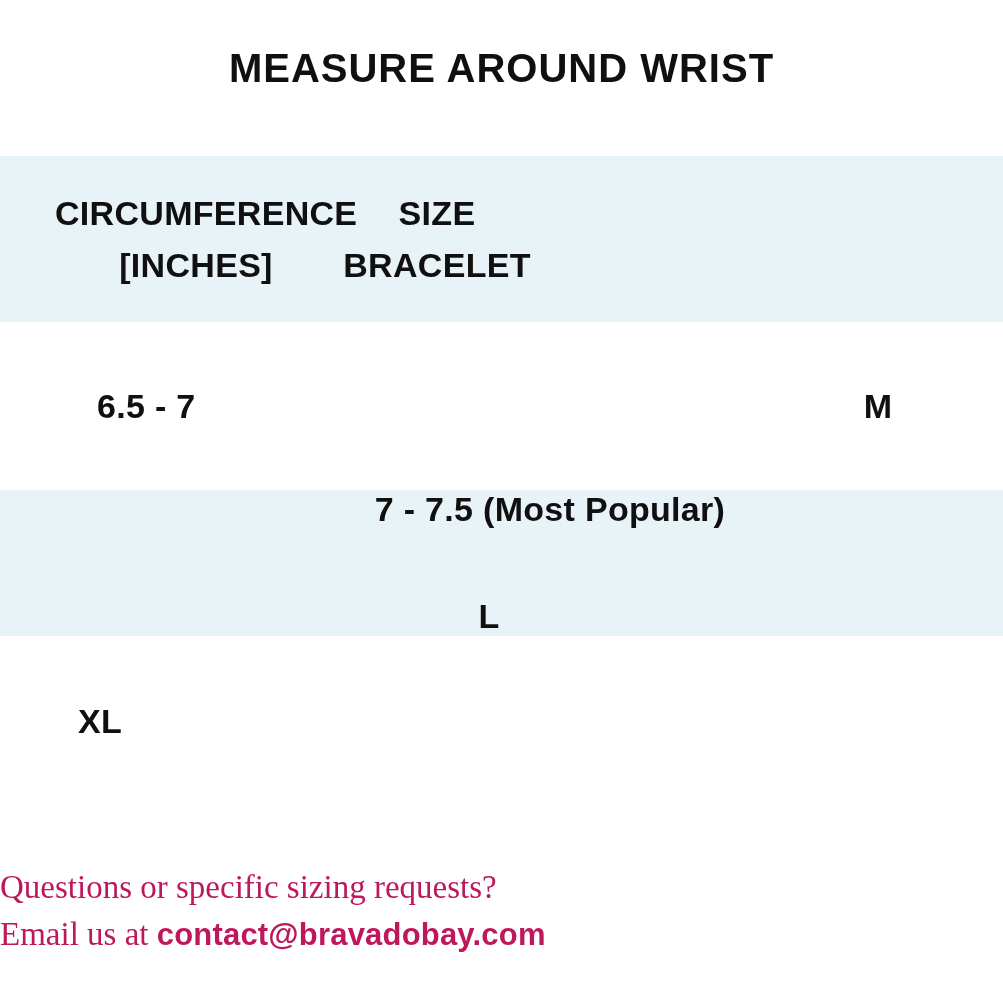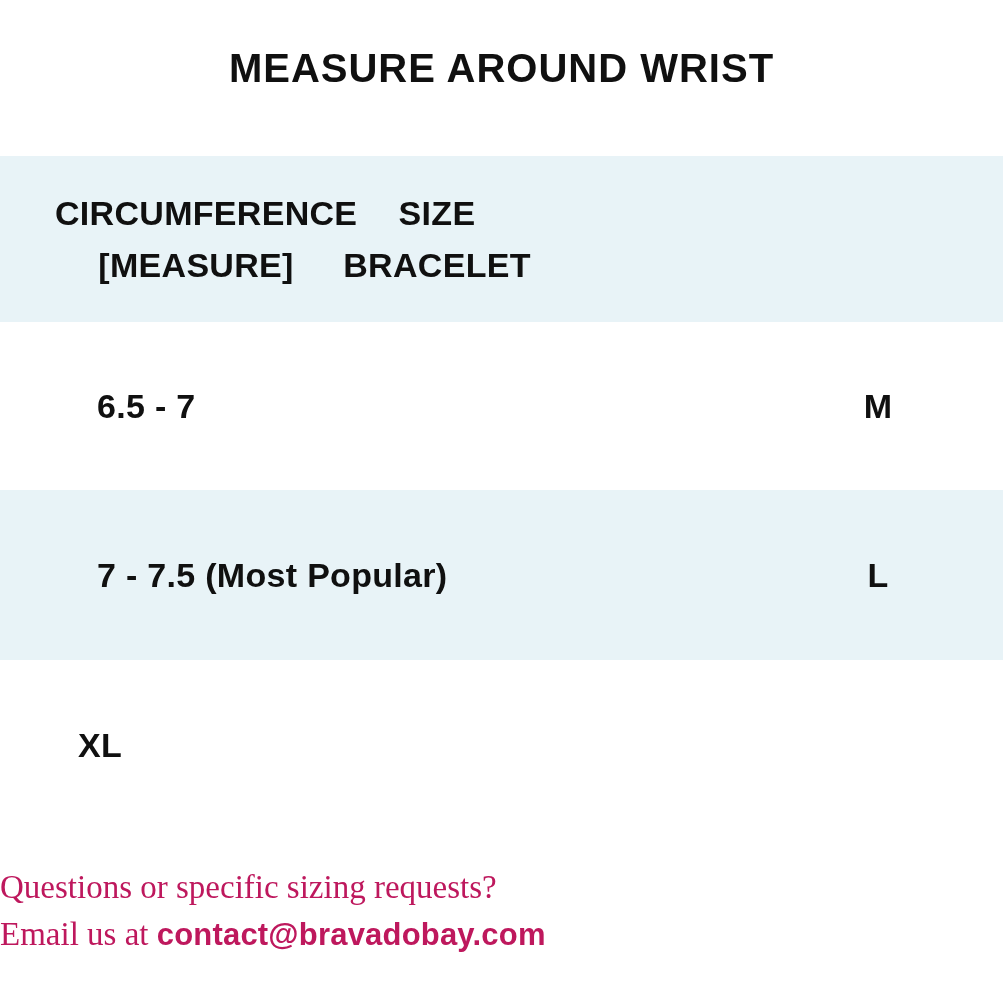--- a/index.html
+++ b/index.html
@@ -32,21 +32,21 @@
   }
   .row {
     display: flex;
     align-items: center;
     width: 100%;
     background: #ffffff;
   }
   .row.banded { background: #e8f3f7; }
   .row.header-row { height: 166px; }
   .row.r1 { height: 168px; }
-  .row.r2 { height: 170px; }
+  .row.r2 { height: 146px; flex-direction: column; }
   .row.r3 { height: 170px; }
   .cell-left {
     flex: 1;
     padding-left: 97px;
     font-size: 34px;
     font-weight: 700;
     letter-spacing: 0.3px;
   }
   .header-row .cell-left {
     flex: none;
@@ -88,21 +88,21 @@
 
 <div class="page">
 
   <div class="title">MEASURE AROUND WRIST</div>
 
   <div class="size-table">
 
     <div class="row header-row banded">
       <div class="cell-left">
         <div>CIRCUMFERENCE</div>
-        <div>[MEASURE]</div>
+        <div>[INCHES]</div>
       </div>
       <div class="cell-right">
         <div>SIZE</div>
         <div>BRACELET</div>
       </div>
     </div>
 
     <div class="row r1">
       <div class="cell-left">6.5 - 7</div>
       <div class="cell-right">M</div>

